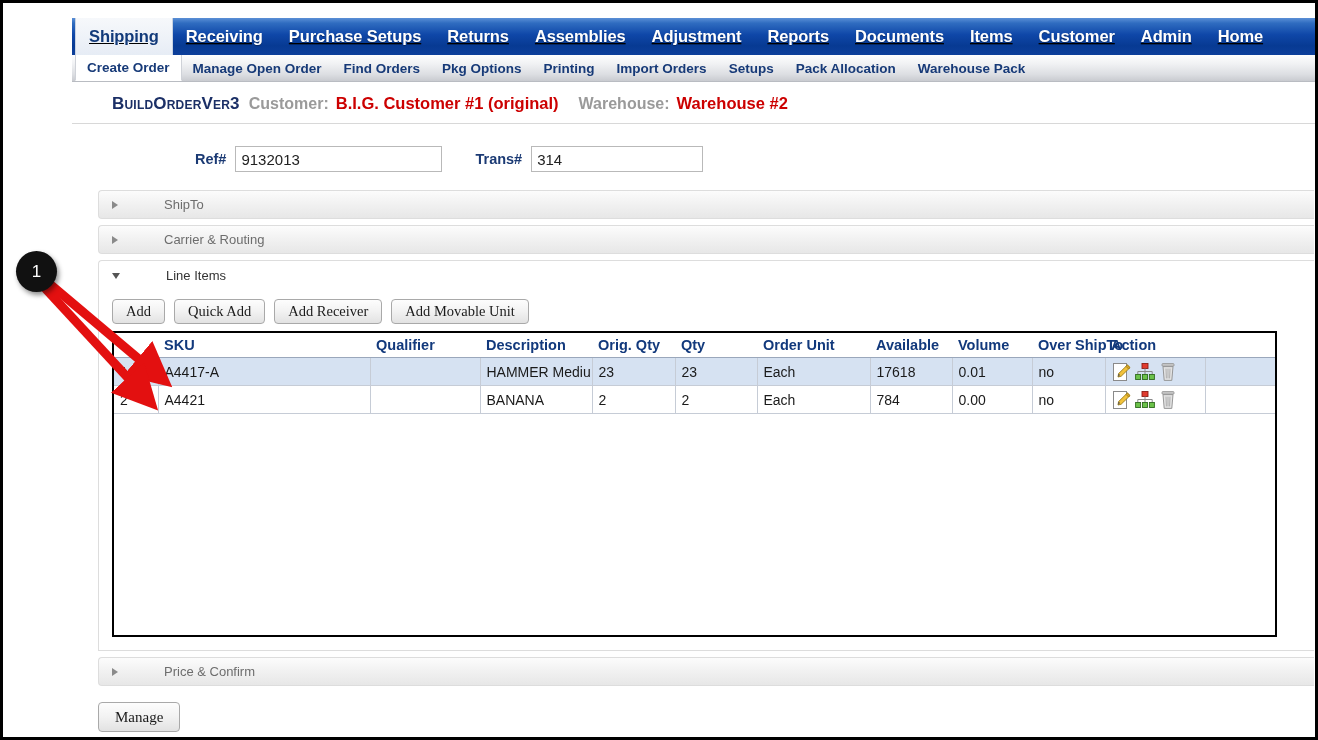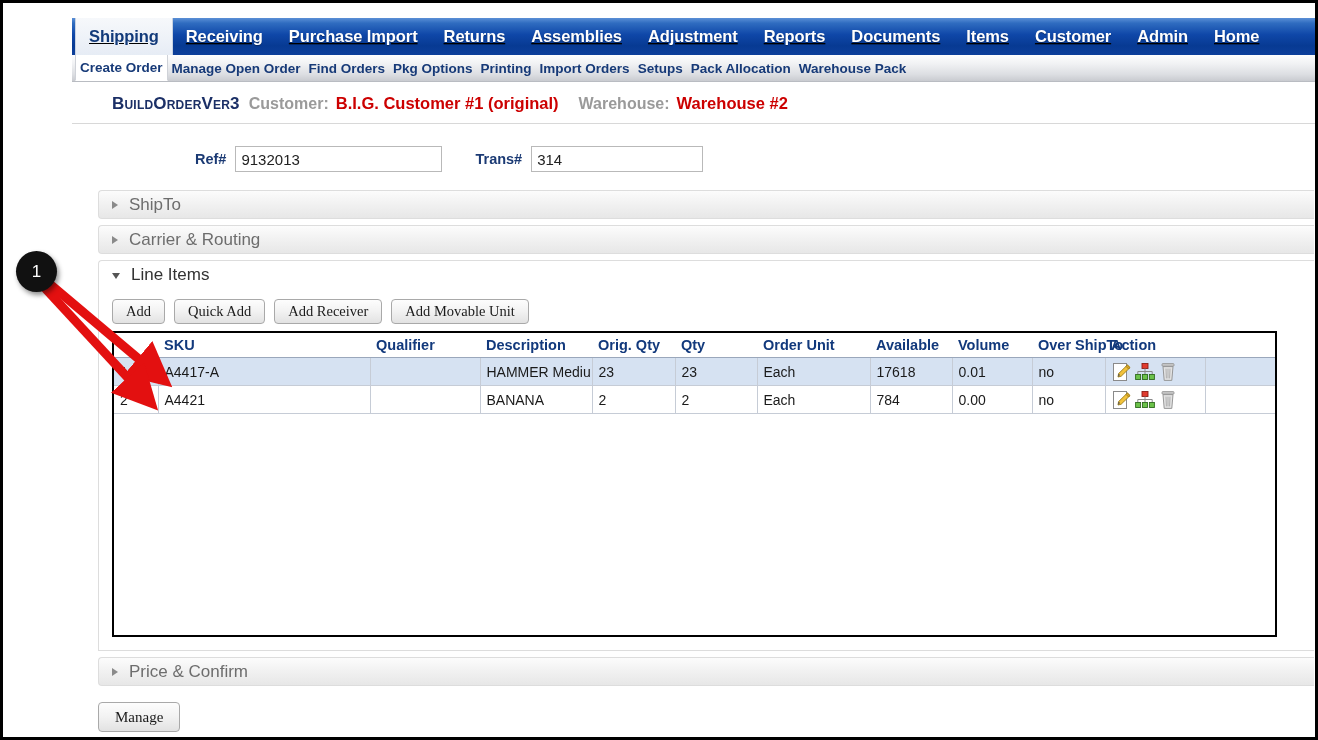--- a/index.html
+++ b/index.html
@@ -67,21 +67,21 @@
     height: 27px;
     background: linear-gradient(to bottom, #fefeff 0%, #f0f1f3 35%, #dcdee2 75%, #c9cbd0 100%);
     display: flex;
     align-items: stretch;
     padding-left: 3px;
     border-bottom: 1px solid #b9bcc2;
   }
   .subnav .subitem {
     display: flex;
     align-items: center;
-    padding: 0 4px;
+    padding: 0 11px;
     color: #173a78;
     font-size: 13.5px;
     font-weight: bold;
     white-space: nowrap;
     cursor: pointer;
   }
   .subnav .subitem.active {
     background: #ffffff;
     border-left: 1px solid #cfd2d8;
     border-right: 1px solid #cfd2d8;
@@ -148,22 +148,23 @@
   
   .section {
     margin: 0 0 0 26px;
     width: 1216px;
   }
   .sec-header {
     height: 29px;
     display: flex;
     align-items: center;
     padding-left: 13px;
-    font-size: 17px;
+    font-size: 13px;
     cursor: pointer;
+    gap: 35px;
   }
   .sec-header.collapsed {
     background: linear-gradient(to bottom, #fcfcfc 0%, #f2f2f2 45%, #e7e7e7 100%);
     border: 1px solid #dddddd;
     border-right: none;
     border-radius: 4px 0 0 4px;
     color: #6d6d6d;
   }
   .sec-header.expanded {
     background: #ffffff;
@@ -280,21 +281,21 @@
   <div id="page">
 
     <div class="mainnav">
       <div class="navitem active">
           <span>Shipping</span>
         </div>
       <div class="navitem">
           <span>Receiving</span>
         </div>
       <div class="navitem">
-          <span>Purchase Import</span>
+          <span>Purchase Setups</span>
         </div>
       <div class="navitem">
           <span>Returns</span>
         </div>
       <div class="navitem">
           <span>Assemblies</span>
         </div>
       <div class="navitem">
           <span>Adjustment</span>
         </div>

